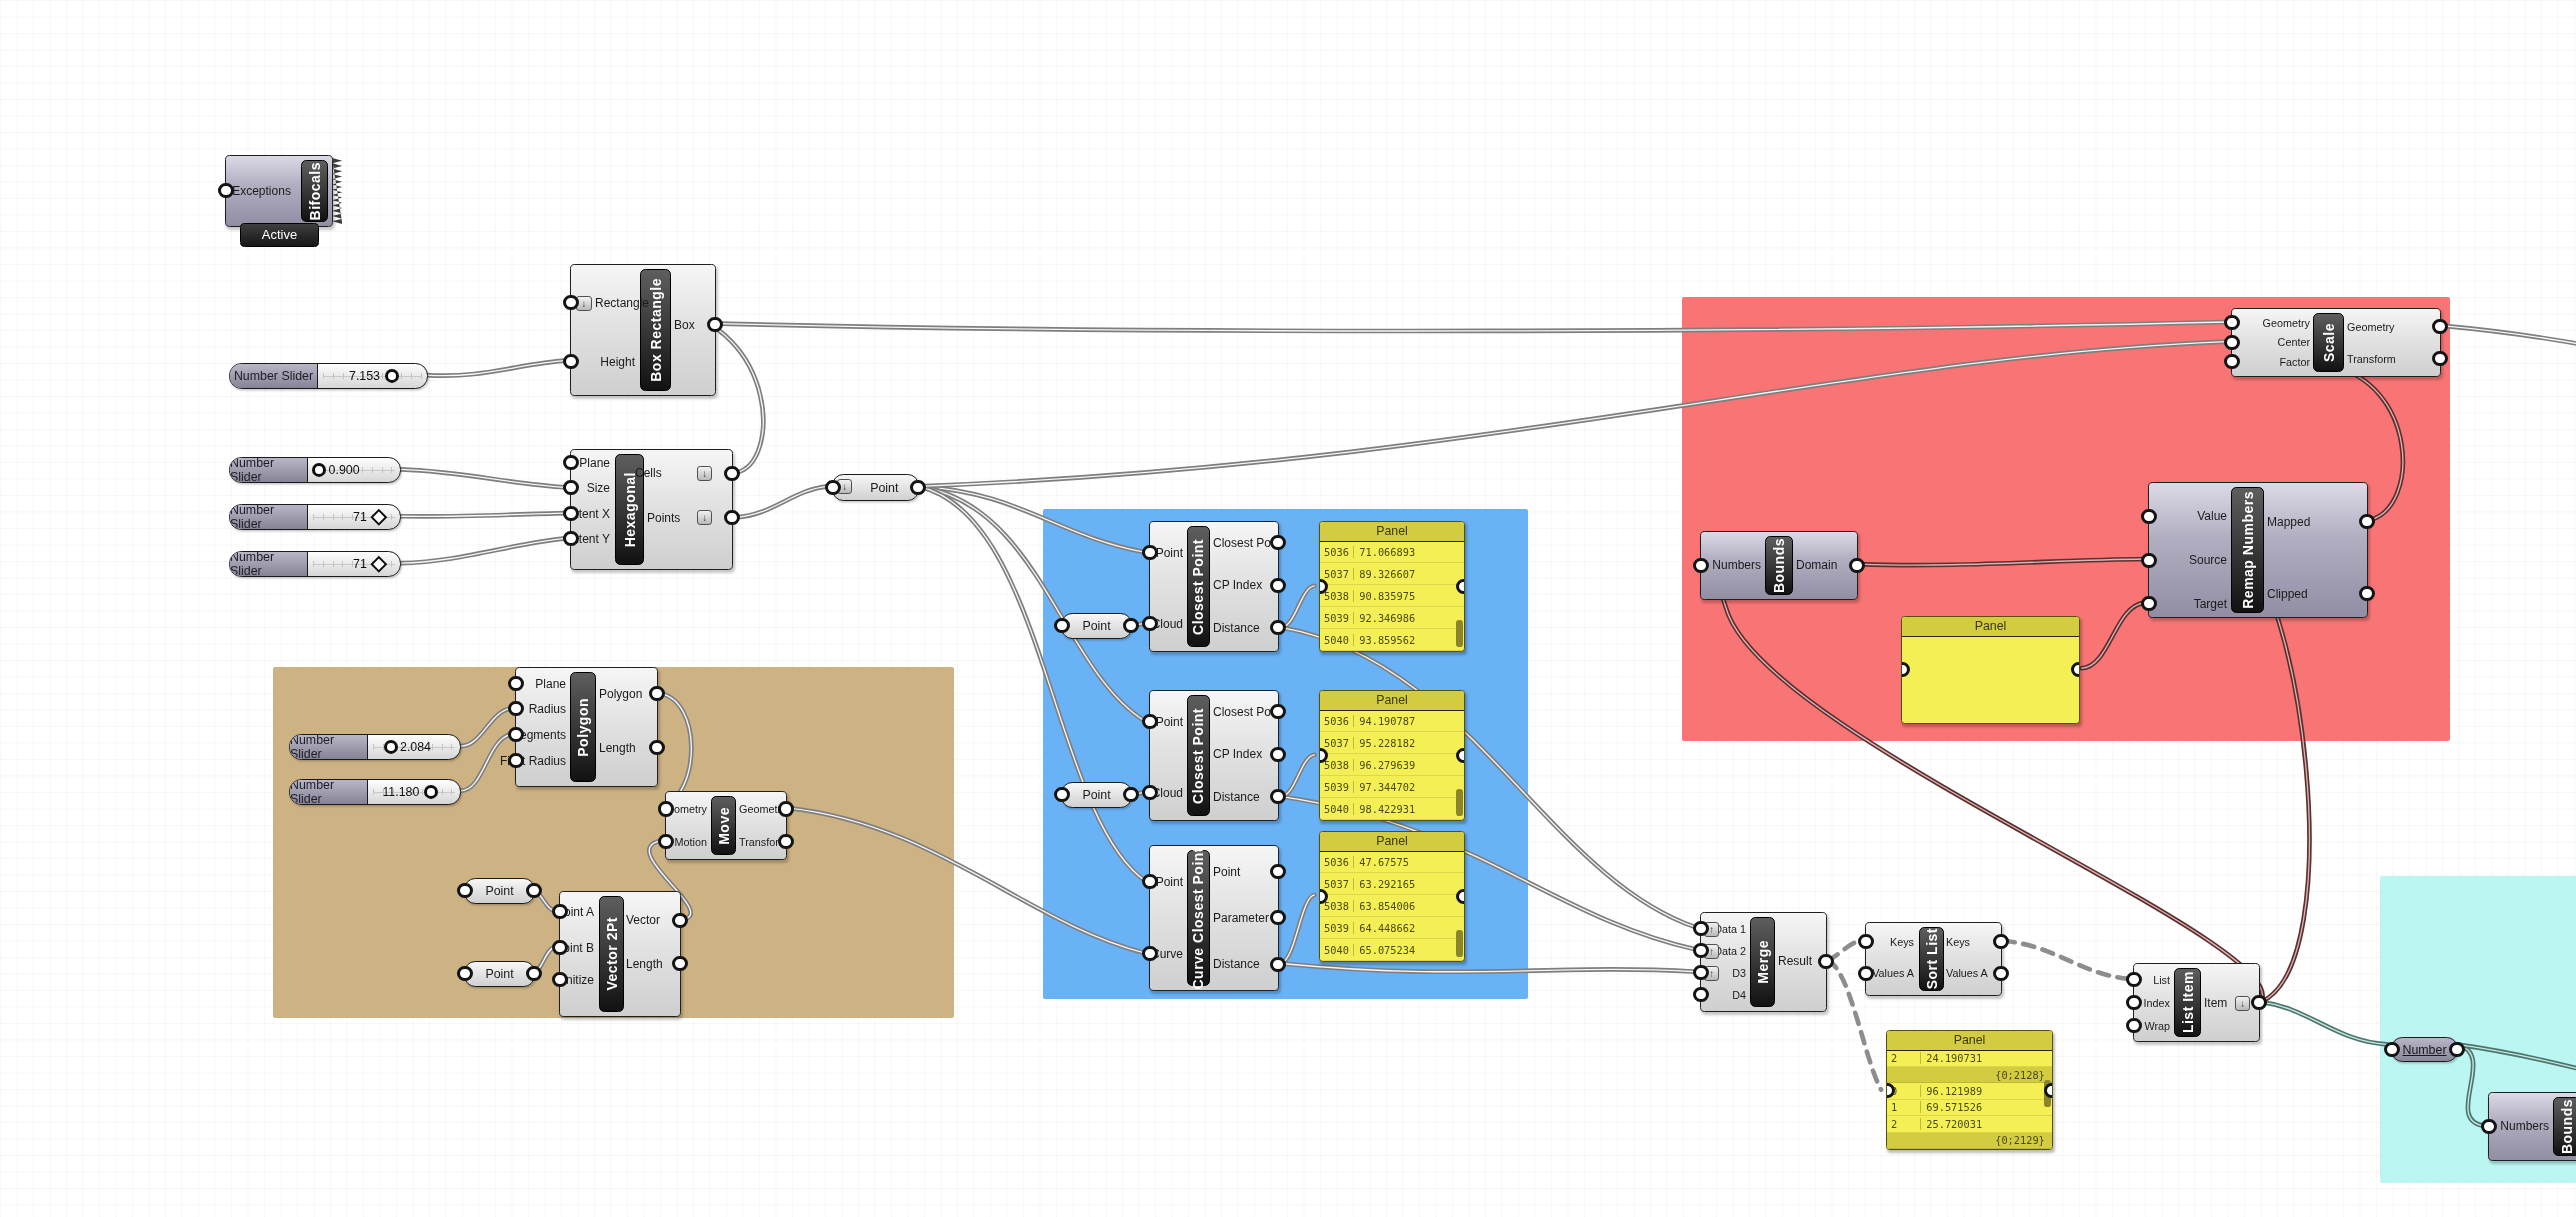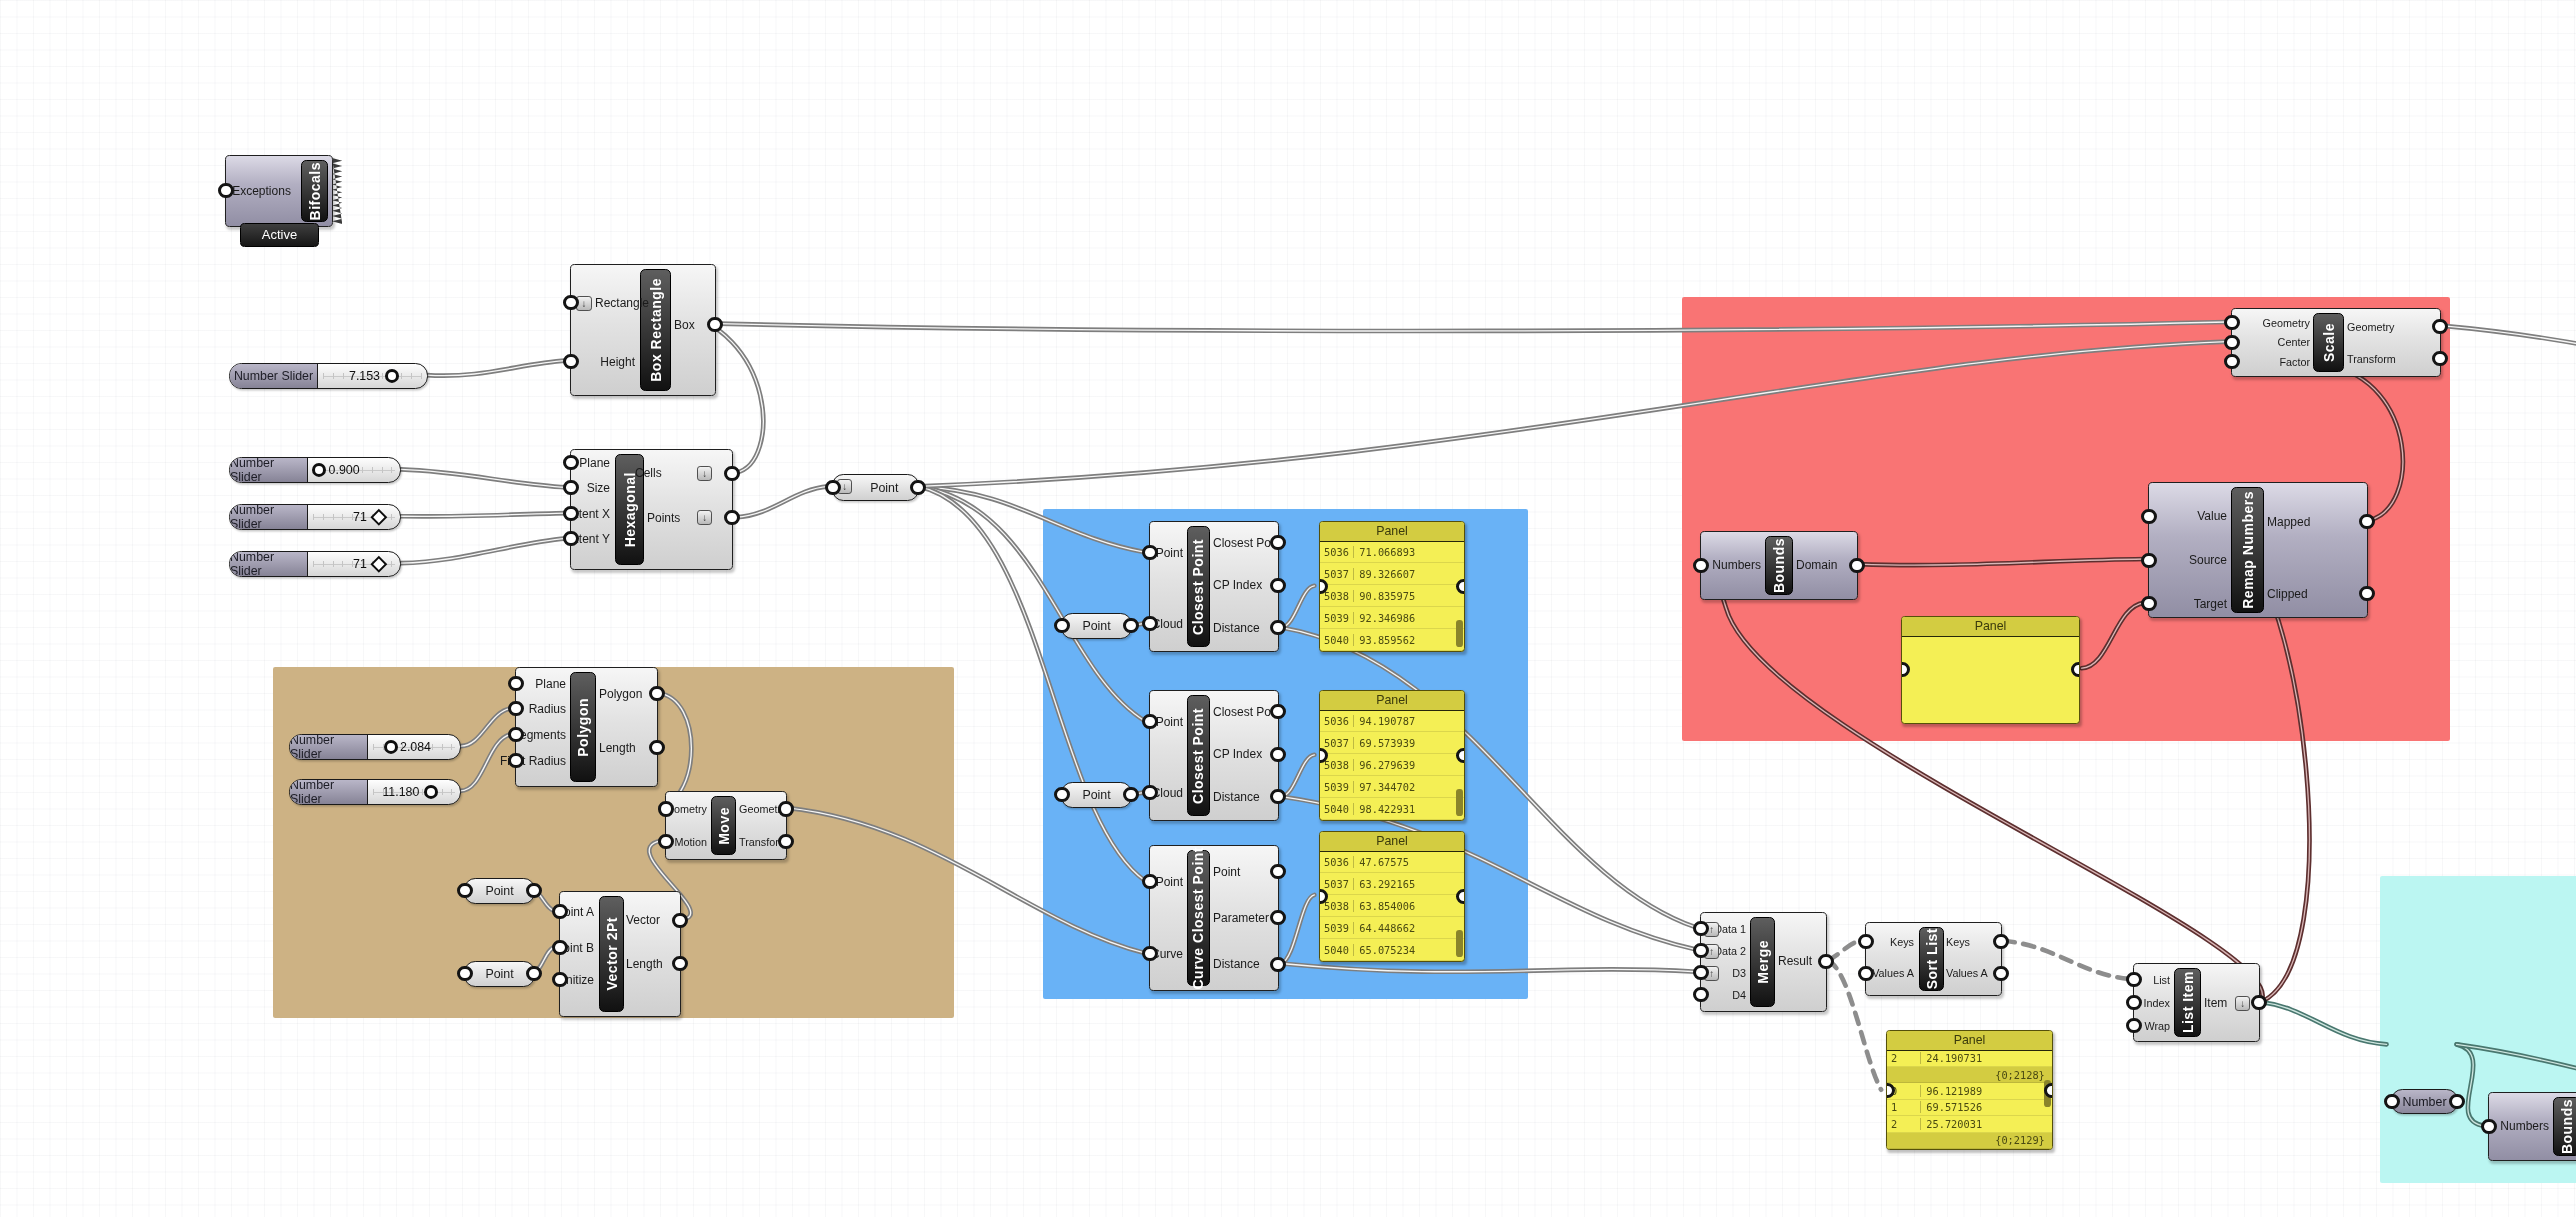--- a/index.html
+++ b/index.html
@@ -303,21 +303,21 @@
   <div class="nd" style="right:-7.7px;top:98px;"></div>
 </div>
 <div class="panel" style="left:1319px;top:690px;width:144px;height:129px;">
   <div class="hd">Panel</div>
   <div class="prow">
       <span class="ix">5036</span>
       <span class="vl">94.190787</span>
     </div>
   <div class="prow">
       <span class="ix">5037</span>
-      <span class="vl">69.573939</span>
+      <span class="vl">95.228182</span>
     </div>
   <div class="prow">
       <span class="ix">5038</span>
       <span class="vl">96.279639</span>
     </div>
   <div class="prow">
       <span class="ix">5039</span>
       <span class="vl">97.344702</span>
     </div>
   <div class="prow">
@@ -558,21 +558,21 @@
   <span class="lab" style="right:89px;top:39px;font-size:10.8px;">Index</span>
   <span class="lab" style="right:89px;top:62px;font-size:10.8px;">Wrap</span>
   <span class="lab" style="left:70px;top:39px;">Item</span>
   <div class="ico" style="left:101px;top:32px;">↓</div>
   <div class="nd" style="left:-7.7px;top:7.7px;"></div>
   <div class="nd" style="left:-7.7px;top:31px;"></div>
   <div class="nd" style="left:-7.7px;top:54px;"></div>
   <div class="nd" style="right:-7.7px;top:31px;"></div>
 </div>
 
-<div class="cap purple" style="left:2391px;top:1089px;width:65px;height:23px;">
+<div class="cap purple" style="left:2391px;top:1037px;width:65px;height:23px;text-decoration:underline;">
   <span>Number</span>
   <div class="nd" style="left:-7.7px;top:3.6px;"></div>
   <div class="nd" style="right:-7.7px;top:3.6px;"></div>
 </div>
 <div class="comp purple" style="left:2488px;top:1092px;width:156px;height:67px;">
   <div class="plate" style="left:64px;width:26px;">
       <span>Bounds</span>
     </div>
   <span class="lab" style="right:96px;top:33px;">Numbers</span>
 

